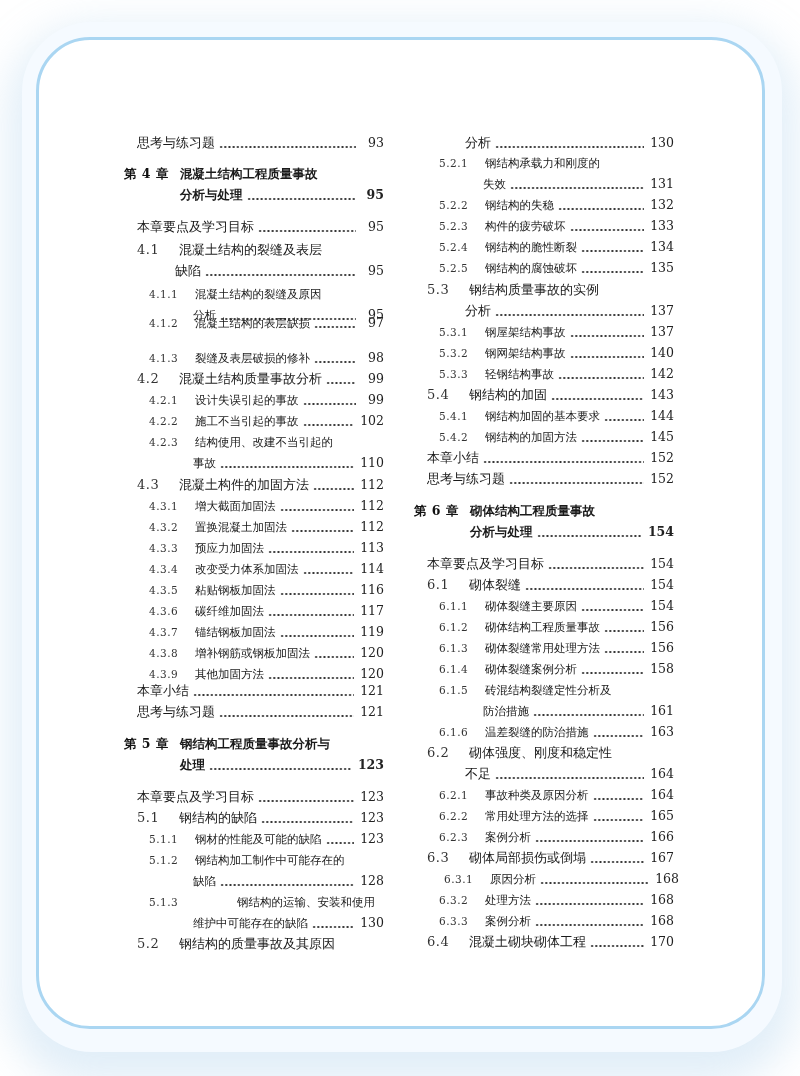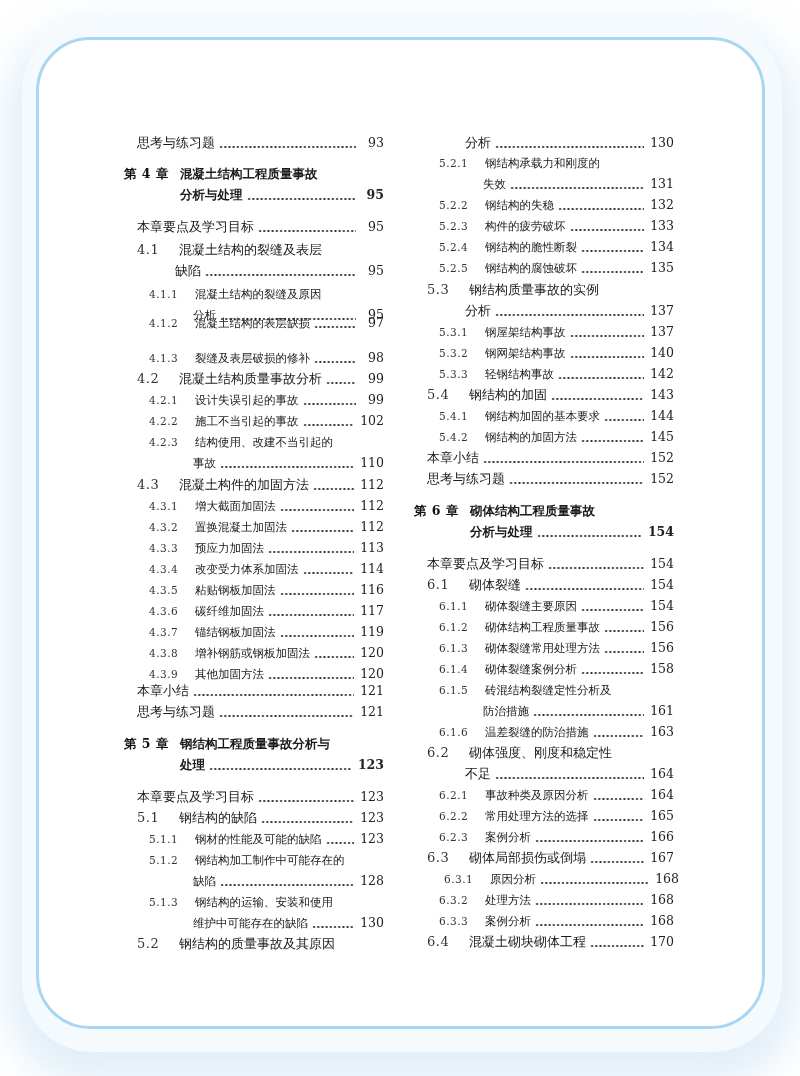--- a/index.html
+++ b/index.html
@@ -221,21 +221,21 @@
     </div>
     <div class="line lv2" style="left: 149px; top: 850px;">
       <span class="num">5.1.2</span>
       <span class="txt">钢结构加工制作中可能存在的</span>
     </div>
     <div class="line lv2" style="left: 193px; top: 871px; width: 191px;">
       <span class="txt">缺陷</span>
       <span class="dots"></span>
       <span class="pg">128</span>
     </div>
-    <div class="line lv2" style="left: 149px; top: 892px;">
+    <div class="line lv2" style="left: 149px; top: 892px; gap: 42px;">
       <span class="num">5.1.3</span>
       <span class="txt">钢结构的运输、安装和使用</span>
     </div>
     <div class="line lv2" style="left: 193px; top: 913px; width: 191px;">
       <span class="txt">维护中可能存在的缺陷</span>
       <span class="dots"></span>
       <span class="pg">130</span>
     </div>
     <div class="line lv1" style="left: 137px; top: 934px;">
       <span class="num">5.2</span>

